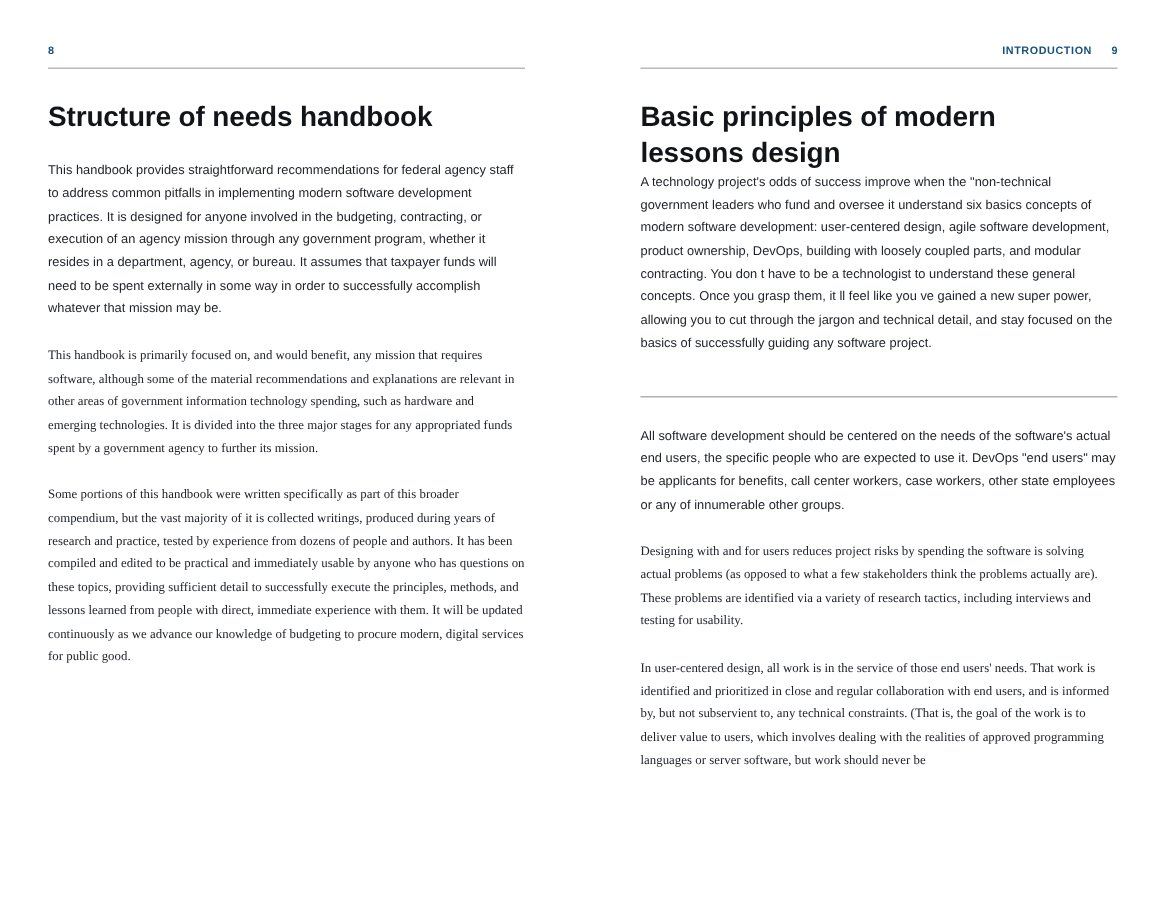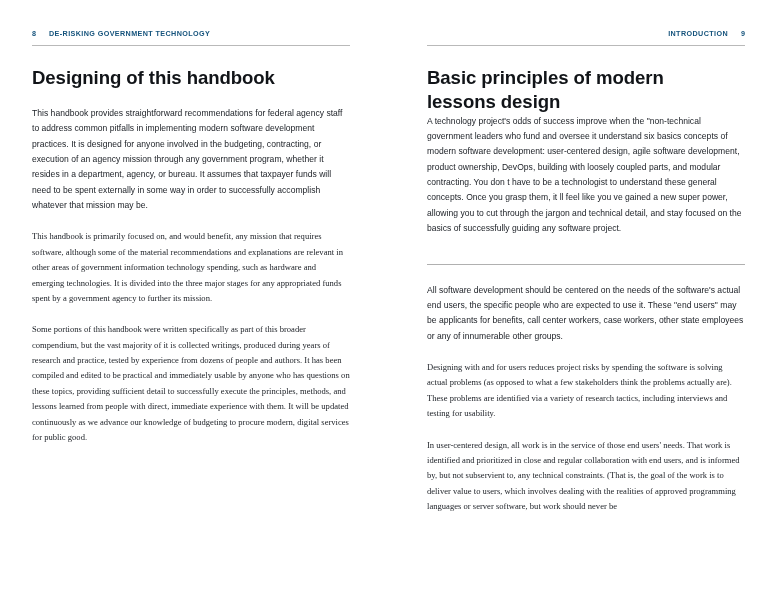--- a/index.html
+++ b/index.html
@@ -118,25 +118,24 @@
 </style>
 </head>
 <body>
 
 <div class="spread">
 
   <div class="page page-left">
 
     <div class="running-head">
       <span class="folio">8</span>
-      <span class="running-title">DE-RISKING GOVERNMENT TECHNOLOGY</span>
       <div class="head-rule"></div>
     </div>
 
-    <h1 class="chapter-title">Designing of this handbook</h1>
+    <h1 class="chapter-title">Structure of needs handbook</h1>
 
     <p class="body-copy">This handbook provides straightforward recommendations for federal agency staff to address common pitfalls in implementing modern software development practices. It is designed for anyone involved in the budgeting, contracting, or execution of an agency mission through any government program, whether it resides in a department, agency, or bureau. It assumes that taxpayer funds will need to be spent externally in some way in order to successfully accomplish whatever that mission may be.</p>
     <p class="body-copy">This handbook is primarily focused on, and would benefit, any mission that requires software, although some of the material recommendations and explanations are relevant in other areas of government information technology spending, such as hardware and emerging technologies. It is divided into the three major stages for any appropriated funds spent by a government agency to further its mission.</p>
     <p class="body-copy">Some portions of this handbook were written specifically as part of this broader compendium, but the vast majority of it is collected writings, produced during years of research and practice, tested by experience from dozens of people and authors. It has been compiled and edited to be practical and immediately usable by anyone who has questions on these topics, providing sufficient detail to successfully execute the principles, methods, and lessons learned from people with direct, immediate experience with them. It will be updated continuously as we advance our knowledge of budgeting to procure modern, digital services for public good.</p>
 
   </div>
 
   <div class="page page-right">
 
     <div class="running-head right">
@@ -146,19 +145,19 @@
     </div>
 
     <h1 class="chapter-title">Basic principles of modern lessons design</h1>
 
     <p class="body-copy">A technology project's odds of success improve when the "non-technical  government leaders who fund and oversee it understand six basics concepts of modern software development: user-centered design, agile software development, product ownership, DevOps, building with loosely coupled parts, and modular contracting. You don t have to be a technologist to understand these general concepts. Once you grasp them, it ll feel like you ve gained a new super power, allowing you to cut through the jargon and technical detail, and stay focused on the basics of successfully guiding any software project.</p>
 
     <div class="section-block">
       <div class="section-rule"></div>
     </div>
 
-    <p class="body-copy">All software development should be centered on the needs of the software's actual end users, the specific people who are expected to use it. These "end users" may be applicants for benefits, call center workers, case workers, other state employees or any of innumerable other groups.</p>
+    <p class="body-copy">All software development should be centered on the needs of the software's actual end users, the specific people who are expected to use it. DevOps "end users" may be applicants for benefits, call center workers, case workers, other state employees or any of innumerable other groups.</p>
     <p class="body-copy">Designing with and for users reduces project risks by spending the software is solving actual problems (as opposed to what a few stakeholders think the problems actually are). These problems are identified via a variety of research tactics, including interviews and testing for usability.</p>
     <p class="body-copy">In user-centered design, all work is in the service of those end users' needs. That work is identified and prioritized in close and regular collaboration with end users, and is informed by, but not subservient to, any technical constraints. (That is, the goal of the work is to deliver value to users, which involves dealing with the realities of approved programming languages or server software, but work should never be</p>
 
   </div>
 
 </div>
 
 </body></html>

